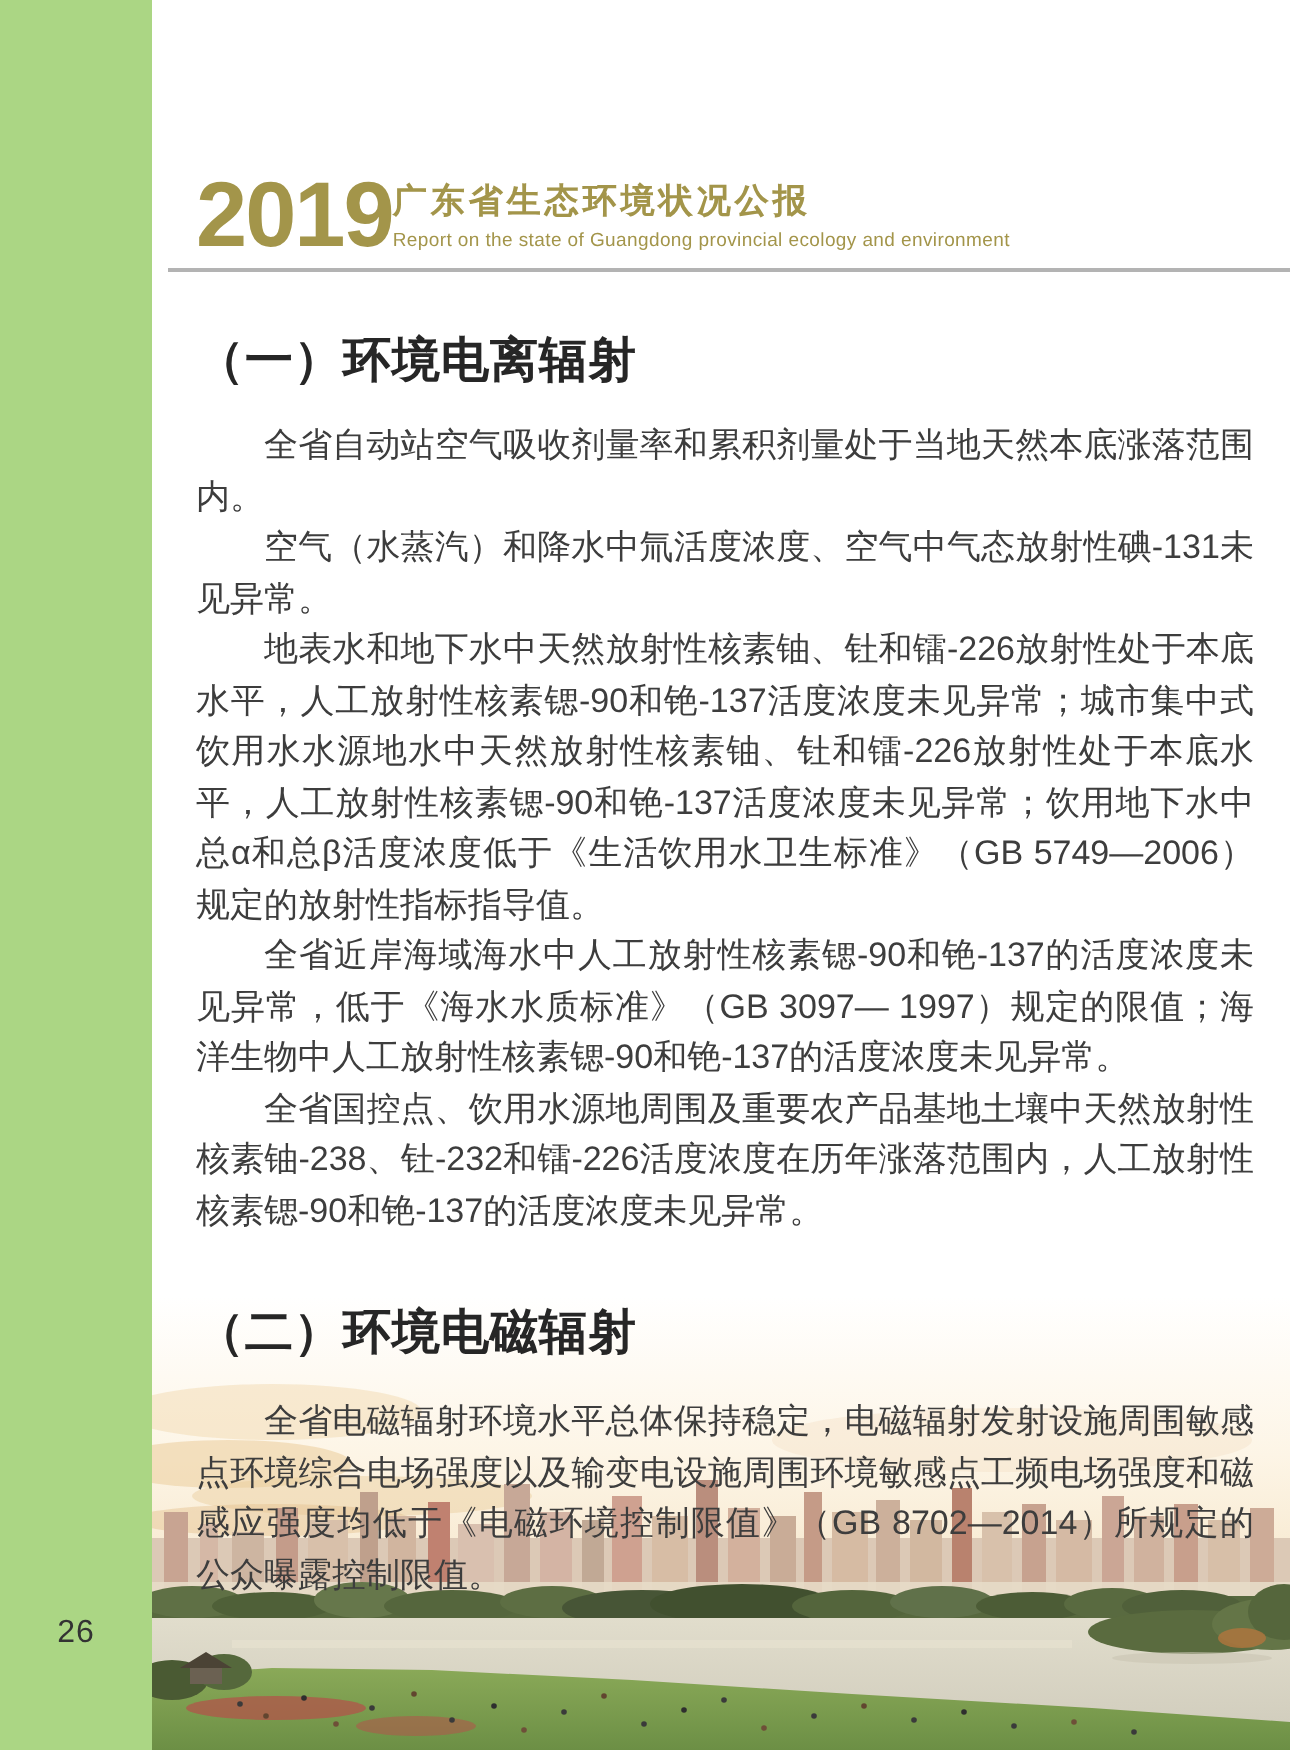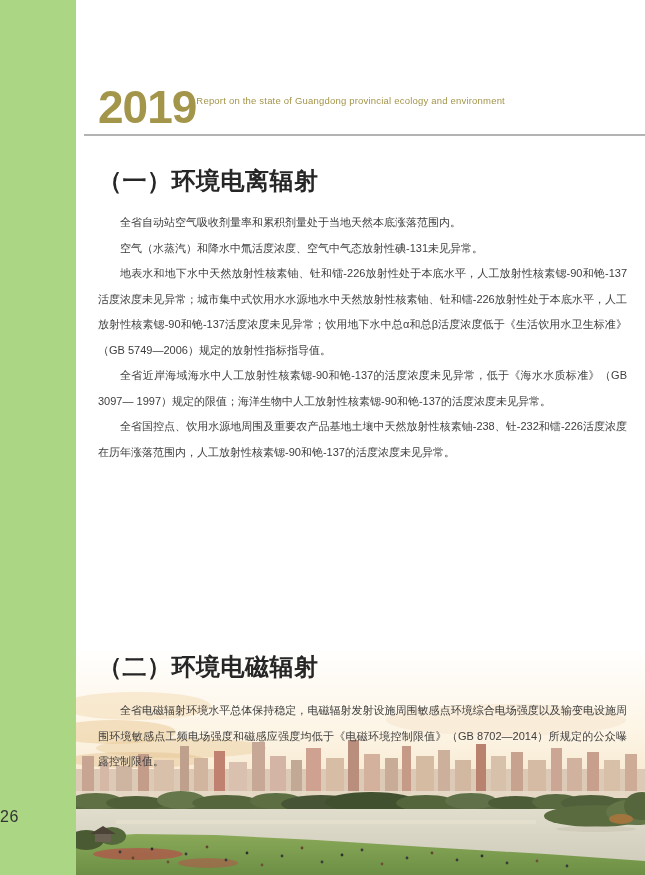--- a/index.html
+++ b/index.html
@@ -11,21 +11,21 @@
   body{font-family:"Liberation Sans","DejaVu Sans",sans-serif;}
   .page{
     position:relative;width:645px;height:875px;background:#ffffff;
     overflow:hidden;margin:0 auto;
   }
   .stripe{
     position:absolute;left:0;top:0;width:76px;height:875px;
     background:var(--stripe);z-index:3;
   }
   .pagenum{
-    position:absolute;left:0;top:808px;width:76px;text-align:left;
+    position:absolute;left:0;top:808px;width:76px;text-align:center;
     font-size:16px;color:var(--pagenum);z-index:4;letter-spacing:.5px;
   }
   .header{
     position:absolute;left:98px;top:84px;display:flex;align-items:flex-start;z-index:2;
   }
   .header .year{
     font-size:46px;font-weight:700;line-height:1;color:var(--accent);
     letter-spacing:-1px;
   }
   .header .titles{padding-top:7px;}
@@ -43,39 +43,40 @@
     position:absolute;left:98px;width:529px;z-index:2;color:var(--body);
   }
   .sec1{top:168px;}
   .sec2{top:654px;}
   .sec-heading{
     font-size:24px;font-weight:700;color:var(--heading);
     line-height:26px;margin:0 0 16px 0;letter-spacing:.5px;
   }
   .sec2 .sec-heading{margin-bottom:18px;}
   .para{
-    font-size:11px;line-height:25.5px;text-align:justify;
+    font-size:17px;line-height:25.5px;text-align:justify;
     text-indent:2em;color:var(--body);
   }
   .photo{
     position:absolute;left:76px;top:648px;width:569px;height:227px;z-index:1;
   }
   .photo svg{display:block;width:100%;height:100%;}
 </style>
 </head>
 <body>
 
 <div class="page">
 
   <div class="stripe"></div>
   <div class="pagenum">26</div>
 
   <div class="header">
     <span class="year">2019</span>
     <div class="titles">
+      <div class="title-zh">广东省生态环境状况公报</div>
       <div class="title-en">Report on the state of Guangdong provincial ecology and environment</div>
     </div>
   </div>
   <div class="rule"></div>
 
   <div class="sec sec1">
     <h2 class="sec-heading">（一）环境电离辐射</h2>
     <p class="para">全省自动站空气吸收剂量率和累积剂量处于当地天然本底涨落范围内。</p>
     <p class="para">空气（水蒸汽）和降水中氚活度浓度、空气中气态放射性碘-131未见异常。</p>
     <p class="para">地表水和地下水中天然放射性核素铀、钍和镭-226放射性处于本底水平，人工放射性核素锶-90和铯-137活度浓度未见异常；城市集中式饮用水水源地水中天然放射性核素铀、钍和镭-226放射性处于本底水平，人工放射性核素锶-90和铯-137活度浓度未见异常；饮用地下水中总α和总β活度浓度低于《生活饮用水卫生标准》（GB 5749—2006）规定的放射性指标指导值。</p>

